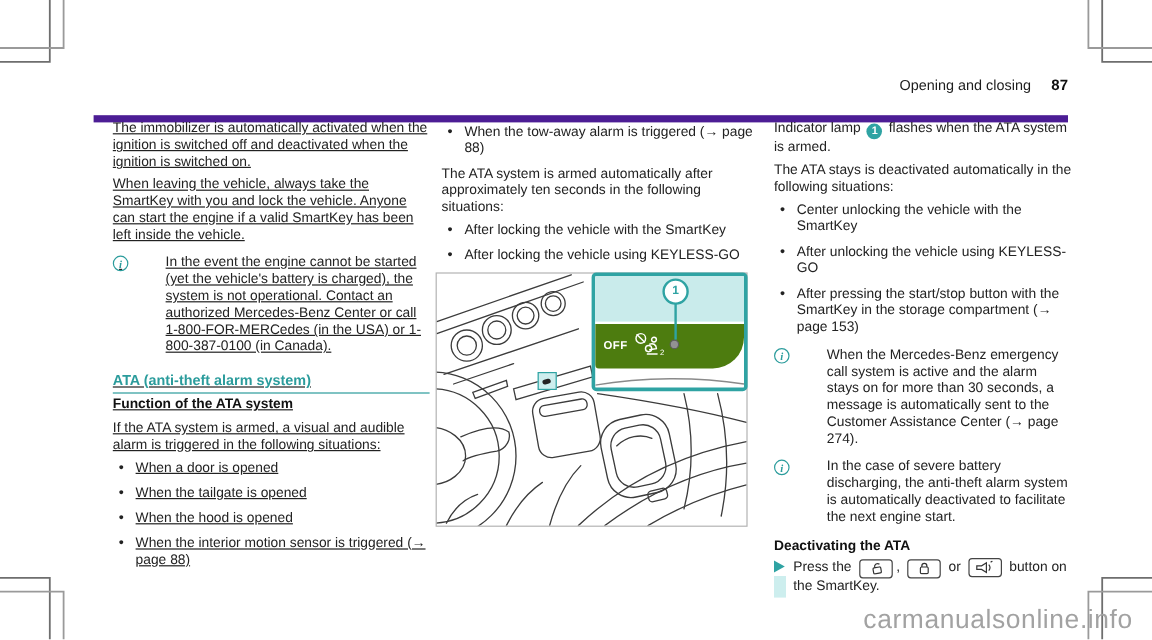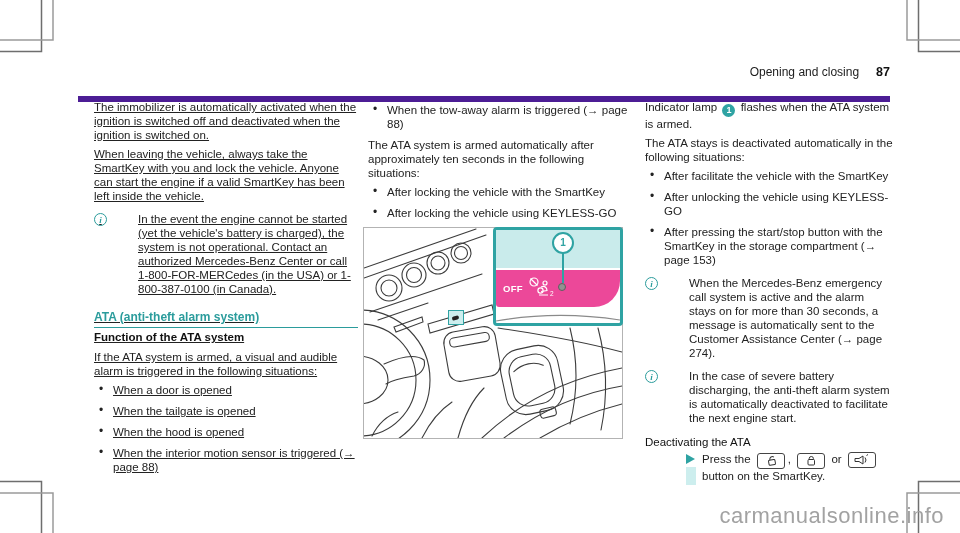--- a/index.html
+++ b/index.html
@@ -27,50 +27,50 @@
   .col li::before{content:"•";position:absolute;left:5px;top:-1px;font-size:12px;color:#222;}
 
   .note{display:flex;gap:7px;margin:9px 0 7px 0;}
   .note-icon{flex:0 0 13px;width:13px;height:13px;border:1.3px solid #2b9c9c;border-radius:50%;
              color:#2b9c9c;font:italic bold 9px/12px "Liberation Serif",serif;text-align:center;margin-top:1px;box-sizing:border-box;}
   .note-text{flex:1;margin-left:24px;}
 
   .section-heading{color:#2b9c9c;font-weight:bold;font-size:12px;border-bottom:1.6px solid #2b9c9c;
                    padding-bottom:3px;margin:14px 0 2px 0;}
   .subheading{font-weight:bold;color:#111;margin:0 0 6px 0;}
-  .bold-heading{font-weight:normal;color:#111;margin:10px 0 3px 0;}
+  .bold-heading{font-weight:bold;color:#111;margin:10px 0 3px 0;}
 
   
   .figure{position:relative;margin:4px 0 0 -5px;width:258px;height:210px;background:#fff;
           border:1px solid #b3b3b3;}
   .figure svg.drawing{position:absolute;inset:0;}
   .console-highlight{position:absolute;left:84px;top:82px;width:16px;height:15px;box-sizing:border-box;
           background:#cdeeee;border:1.6px solid #2fa3a3;}
   .console-highlight::after{content:"";position:absolute;left:3px;top:5px;width:7px;height:4px;
           background:#222;border-radius:2px;transform:rotate(-15deg);}
   .inset{position:absolute;left:129px;top:-1px;width:130px;height:99px;border:3px solid #2fa3a3;
          border-radius:4px;background:#fff;overflow:hidden;box-sizing:border-box;z-index:3;}
   .inset-teal{height:38px;background:#c9ebeb;border-bottom:2px solid #fff;}
-  .inset-panel{position:relative;height:37px;background:#ec4899;border-radius:0 0 26px 3px;}
+  .inset-panel{position:relative;height:37px;background:#4d7c0f;border-radius:0 0 26px 3px;}
   .off-label{position:absolute;left:7px;top:12px;color:#fff;font-size:9.5px;font-weight:bold;letter-spacing:.3px;}
   .airbag-icon{position:absolute;left:31px;top:6px;}
   .indicator-dot{position:absolute;left:62px;top:13px;width:8px;height:8px;border-radius:50%;
                  background:#929292;border:1.5px solid #5e5e5e;box-sizing:border-box;}
   .callout-line{position:absolute;left:66px;top:20px;width:2px;height:33px;background:#2fa3a3;z-index:2;}
   .callout-circle{position:absolute;left:56px;top:2px;width:18px;height:18px;border:2.5px solid #2fa3a3;
                   border-radius:50%;background:#fff;color:#2fa3a3;font-weight:bold;font-size:10px;
                   line-height:18px;text-align:center;box-sizing:content-box;z-index:3;}
   .inset-bottom-arc{position:absolute;left:0;bottom:0;}
 
   
   .num-badge{display:inline-block;width:13px;height:13px;border-radius:50%;background:#2fa3a3;color:#fff;
              font-size:9px;font-weight:bold;line-height:13px;text-align:center;vertical-align:-2px;margin:0 2px;}
 
   
-  .step{display:flex;margin-top:3px;margin-left:41px;}
+  .step{display:flex;margin-top:3px;}
   .step-marker{width:16px;display:flex;flex-direction:column;align-items:flex-start;}
   .step-tri{width:0;height:0;border-left:9px solid #2fa3a3;border-top:5px solid transparent;
             border-bottom:5px solid transparent;margin-top:2px;}
   .step-band{width:10px;background:#cdeeee;flex:1;margin-top:3px;min-height:18px;}
   .step-text{flex:1;}
 
   
   .keybox{display:inline-flex;align-items:center;justify-content:center;width:26px;height:14px;
           border:1px solid #444;border-radius:3px;background:#fff;vertical-align:-3px;margin:0 3px;}
 
@@ -197,21 +197,21 @@
   </div>
 
   <div class="col col3">
     <p>
       <span>Indicator lamp</span>
       <span class="num-badge">1</span>
       <span>flashes when the ATA system is armed.</span>
     </p>
     <p>The ATA stays is deactivated automatically in the following situations:</p>
     <ul>
-      <li><span>After facilitate the vehicle with the SmartKey</span></li>
+      <li><span>Center unlocking the vehicle with the SmartKey</span></li>
       <li><span>After unlocking the vehicle using KEYLESS-GO</span></li>
       <li><span>After pressing the start/stop button with the SmartKey in the storage compartment (→ page 153)</span></li>
     </ul>
     <div class="note">
       <span class="note-icon">i</span>
       <span class="note-text">When the Mercedes-Benz emergency call system is active and the alarm stays on for more than 30 seconds, a message is automatically sent to the Customer Assistance Center (→ page 274).</span>
     </div>
     <div class="note">
       <span class="note-icon">i</span>
       <span class="note-text">In the case of severe battery discharging, the anti-theft alarm system is automatically deactivated to facilitate the next engine start.</span>

